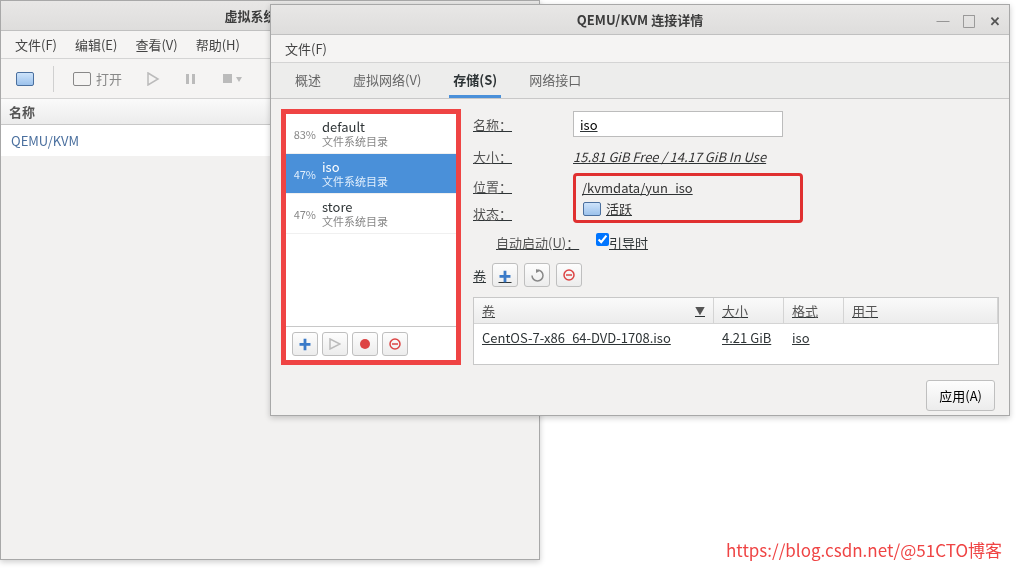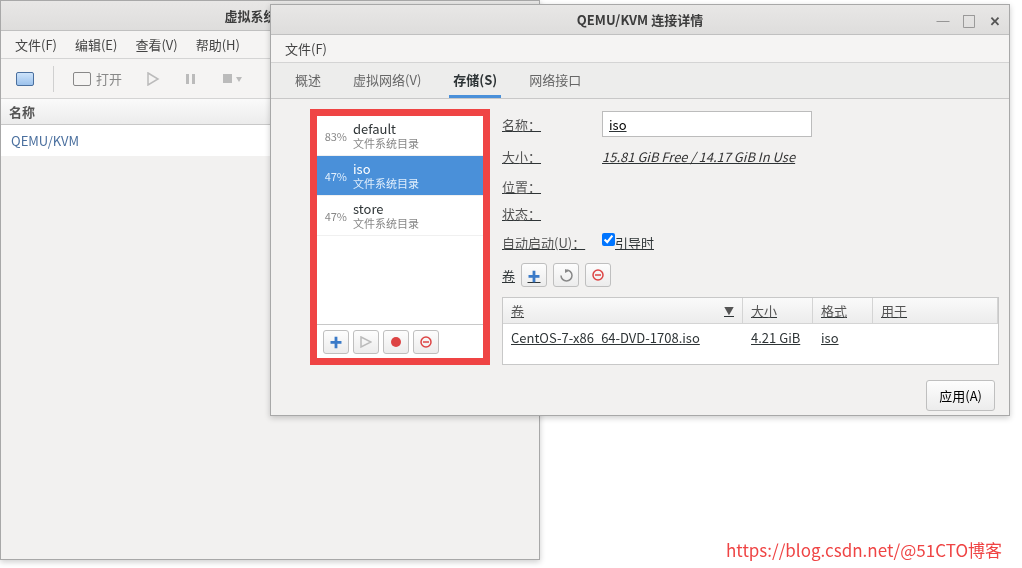--- a/index.html
+++ b/index.html
@@ -19,21 +19,21 @@
 .monitor-icon.active{border-color:#4a6f9e;background:linear-gradient(#cde3fa,#9cc2ec);}
 .columnhdr{height:26px;background:linear-gradient(#fafafa,#ececec);border-bottom:1px solid #c8c8c8;display:flex;align-items:center;padding:0 8px;font-weight:bold;color:#555;}
 .vmlist{background:#fff;flex:1;}
 .vmrow{padding:6px 10px;color:#4a6f9e;cursor:pointer;}
 
 .w2body{display:flex;flex-direction:column;height:calc(100% - 58px);}
 .tabstrip{height:36px;background:#ededec;border-bottom:1px solid #c8c8c8;display:flex;align-items:flex-end;padding:0 20px;gap:24px;}
 .tab{padding:8px 4px 9px;color:#666;cursor:pointer;}
 .tab.active{color:#2e3436;font-weight:bold;border-bottom:3px solid #4a90d9;padding-bottom:6px;}
 .dcontent{flex:1;display:flex;padding:10px;gap:12px;background:#f2f1f0;}
-.poolcol{width:180px;border:7px solid #ef4444;background:#fff;display:flex;flex-direction:column;margin-left:29px;}
+.poolcol{width:180px;border:5px solid #ef4444;background:#fff;display:flex;flex-direction:column;}
 .poollist{flex:1;overflow:auto;}
 .poolitem{display:flex;align-items:center;height:40px;padding:0 6px;gap:6px;cursor:pointer;border-bottom:1px solid #f0f0f0;}
 .poolitem.sel{background:#4a90d9;color:#fff;}
 .poolpct{font-size:11px;color:#888;min-width:24px;text-align:right;}
 .poolitem.sel .poolpct{color:#e0eefc;}
 .poolitem .pt{display:flex;flex-direction:column;line-height:1.25;}
 .poolname{font-size:13px;}
 .pooltype{font-size:11px;color:#888;}
 .poolitem.sel .pooltype{color:#e0eefc;}
 .poolfooter{height:34px;border-top:1px solid #c8c8c8;display:flex;align-items:center;padding:0 6px;gap:4px;}
@@ -187,22 +187,31 @@
         </div>
         <div class="proprow">
           <span class="proplabel">大小：</span>
           <span class="propval" style="font-style:italic;">15.81 GiB Free / 14.17 GiB In Use</span>
         </div>
         <div style="display:flex;align-items:flex-start;">
           <div style="display:flex;flex-direction:column;gap:8px;padding-top:4px;">
             <span class="proplabel">位置：</span>
             <span class="proplabel">状态：</span>
           </div>
-        </div>
-        <div class="proprow" style="margin-top:4px;">
+          <span class="highlight">
+            <span class="propval">/kvmdata/yun_iso</span>
+            <span style="display:flex;align-items:center;gap:4px;">
+              <span class="iconbox">
+                  <span class="monitor-icon active"></span>
+                </span>
+              <span class="propval">活跃</span>
+            </span>
+          </span>
+        </div>
+        <div class="proprow" style="margin-top:4px;margin-left:23px;">
           <span class="proplabel">自动启动(U)：</span>
           <label style="display:flex;align-items:flex-start;gap:0;">
             <input type="checkbox" checked="" style="">
             <span>引导时</span>
           </label>
         </div>
         <div class="volrow">
           <span>卷</span>
           <span class="footbtn" style="color:#3a7ac8;font-weight:bold;">✚</span>
           <span class="footbtn">

